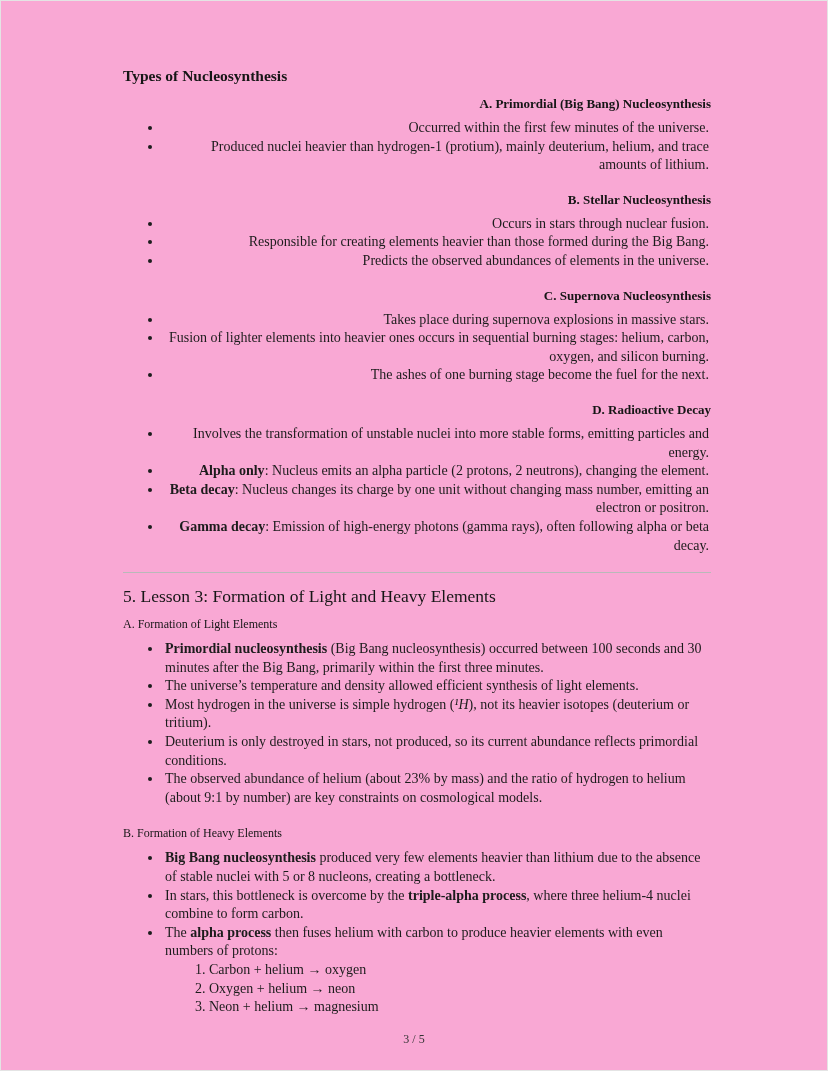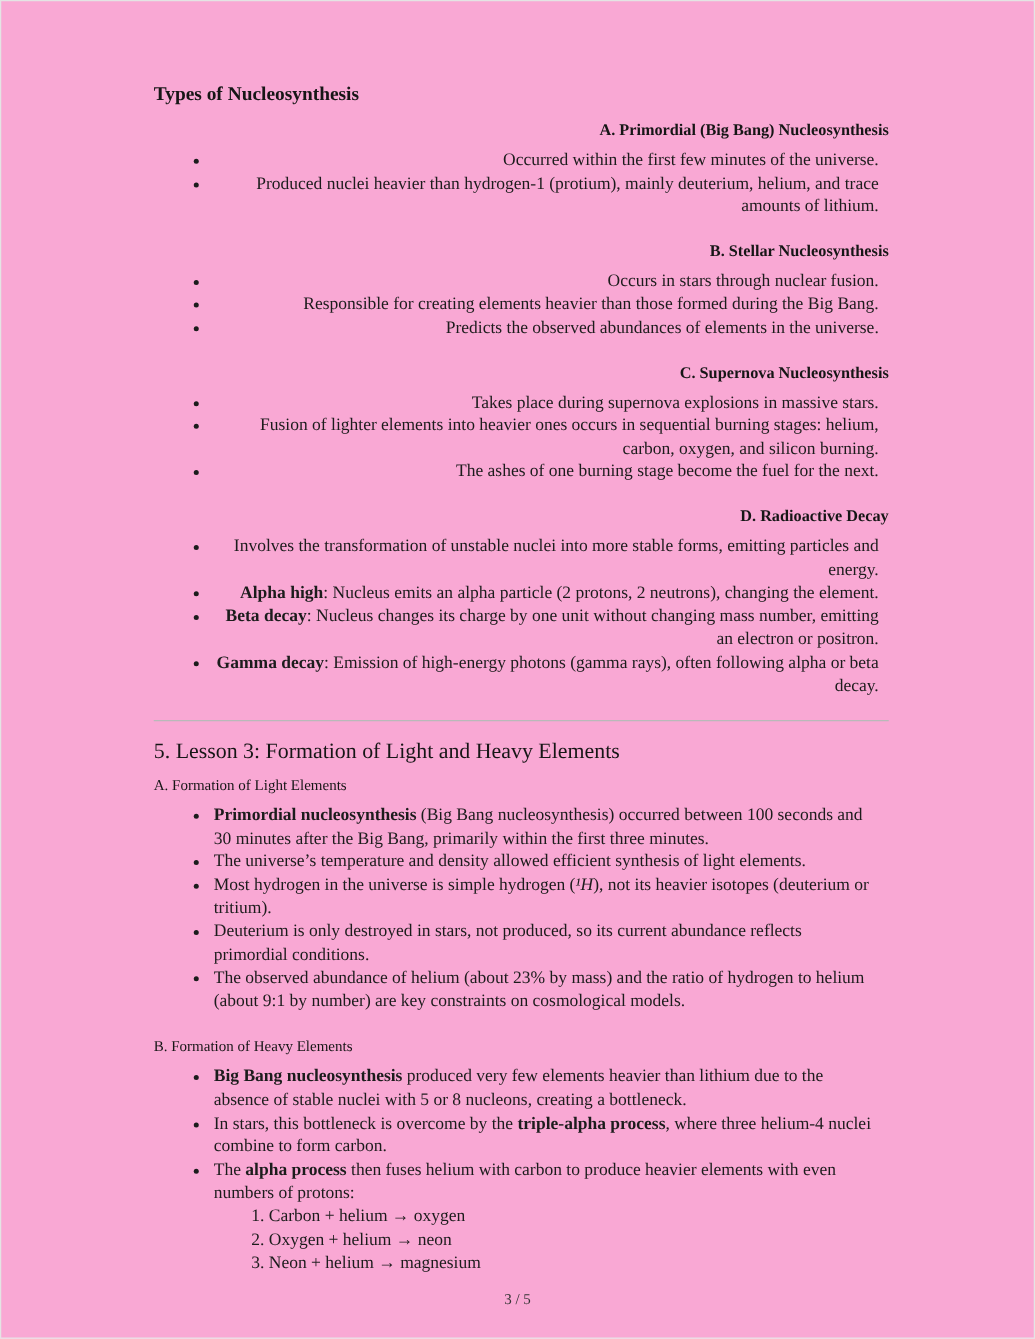--- a/index.html
+++ b/index.html
@@ -27,21 +27,21 @@
     color: #161616;
   }
   .sec { margin: 0 0 17px 0; text-align: right; }
   .sec-h {
     font-size: 13px;
     font-weight: 700;
     margin: 0 0 7px 0;
     color: #161616;
   }
   ul.blist {
-    margin: 8px;
+    margin: 2px;
     padding: 0 0 0 38px;
     list-style: disc;
   }
   ul.blist > li {
     font-size: 14px;
     line-height: 18.6px;
     padding-left: 2px;
   }
   .b { font-weight: 700; }
   .math { font-style: italic; }
@@ -113,21 +113,21 @@
         <li>Takes place during supernova explosions in massive stars.</li>
         <li>Fusion of lighter elements into heavier ones occurs in sequential burning stages: helium, carbon, oxygen, and silicon burning.</li>
         <li>The ashes of one burning stage become the fuel for the next.</li>
       </ul>
     </section>
 
     <section class="sec">
       <h2 class="sec-h">D. Radioactive Decay</h2>
       <ul class="blist">
         <li>Involves the transformation of unstable nuclei into more stable forms, emitting particles and energy.</li>
-        <li><span class="b">Alpha high</span><span>: Nucleus emits an alpha particle (2 protons, 2 neutrons), changing the element.</span></li>
+        <li><span class="b">Alpha only</span><span>: Nucleus emits an alpha particle (2 protons, 2 neutrons), changing the element.</span></li>
         <li><span class="b">Beta decay</span><span>: Nucleus changes its charge by one unit without changing mass number, emitting an electron or positron.</span></li>
         <li><span class="b">Gamma decay</span><span>: Emission of high-energy photons (gamma rays), often following alpha or beta decay.</span></li>
       </ul>
     </section>
 
     <hr class="divider">
 
     <h1 class="lesson-title">5. Lesson 3: Formation of Light and Heavy Elements</h1>
 
     <section class="lesson-sec">

